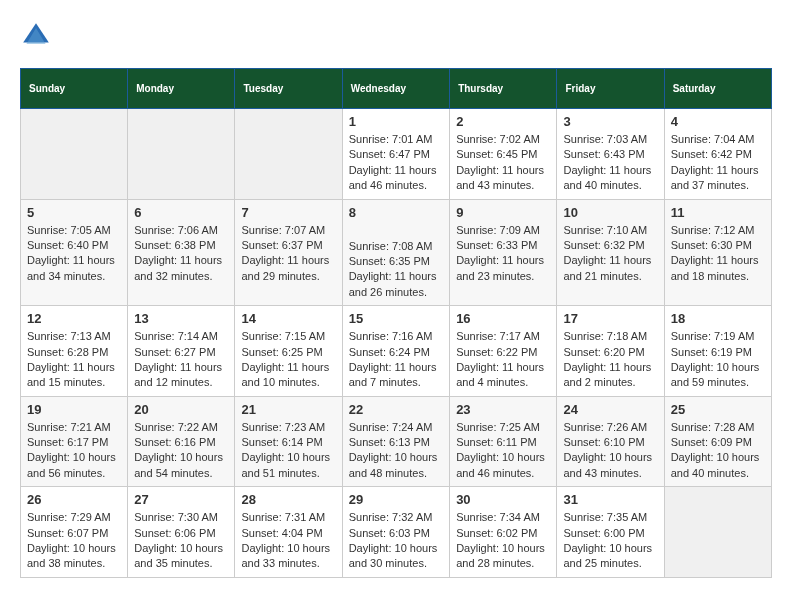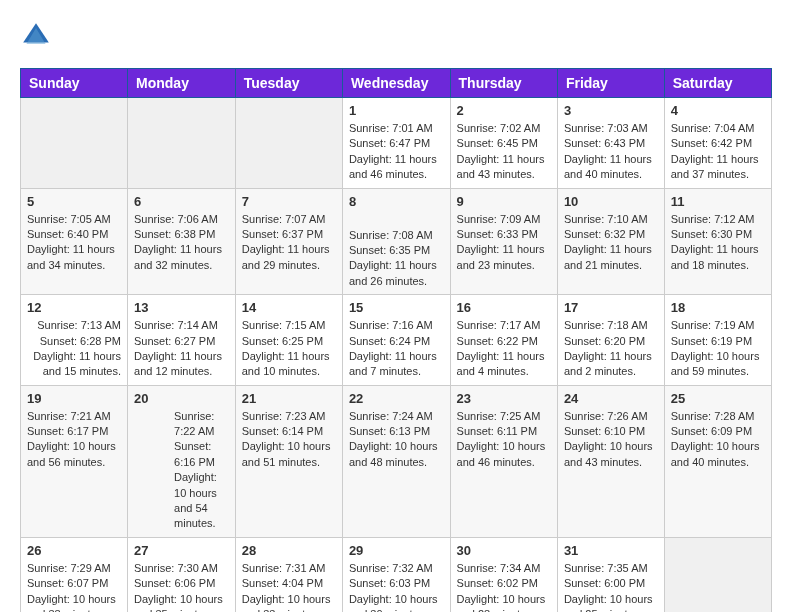--- a/index.html
+++ b/index.html
@@ -44,25 +44,25 @@
     }
     .location {
       font-size: 15px;
       color: #555;
     }
     .calendar {
       width: 100%;
       border-collapse: collapse;
     }
     .calendar th {
-      background-color: #6d28d9;
+      background-color: #14532d;
       color: #fff;
       text-align: left;
-      padding: 6px 8px;
-      font-size: 14px;
+      padding: 14px 8px;
+      font-size: 10px;
       font-weight: bold;
       border: 1px solid #1a5a9a;
     }
     .calendar td {
       border: 1px solid #ccc;
       vertical-align: top;
       padding: 5px 6px;
       width: 108px;
       min-height: 80px;
       font-size: 11px;
@@ -187,21 +187,21 @@
         <td>
           <div class="day-number">11</div>
           <div class="day-info" style="white-space: pre-line;">Sunrise: 7:12 AM
 Sunset: 6:30 PM
 Daylight: 11 hours and 18 minutes.</div>
         </td>
       </tr>
       <tr>
         <td>
           <div class="day-number">12</div>
-          <div class="day-info" style="white-space: pre-line; text-align: right;">Sunrise: 7:13 AM
+          <div class="day-info" style="white-space: pre-line;">Sunrise: 7:13 AM
 Sunset: 6:28 PM
 Daylight: 11 hours and 15 minutes.</div>
         </td>
         <td>
           <div class="day-number">13</div>
           <div class="day-info" style="white-space: pre-line;">Sunrise: 7:14 AM
 Sunset: 6:27 PM
 Daylight: 11 hours and 12 minutes.</div>
         </td>
         <td>
@@ -237,21 +237,21 @@
       </tr>
       <tr>
         <td>
           <div class="day-number">19</div>
           <div class="day-info" style="white-space: pre-line;">Sunrise: 7:21 AM
 Sunset: 6:17 PM
 Daylight: 10 hours and 56 minutes.</div>
         </td>
         <td>
           <div class="day-number">20</div>
-          <div class="day-info" style="white-space: pre-line; margin-left: 40px;">Sunrise: 7:22 AM
+          <div class="day-info" style="white-space: pre-line;">Sunrise: 7:22 AM
 Sunset: 6:16 PM
 Daylight: 10 hours and 54 minutes.</div>
         </td>
         <td>
           <div class="day-number">21</div>
           <div class="day-info" style="white-space: pre-line;">Sunrise: 7:23 AM
 Sunset: 6:14 PM
 Daylight: 10 hours and 51 minutes.</div>
         </td>
         <td>

